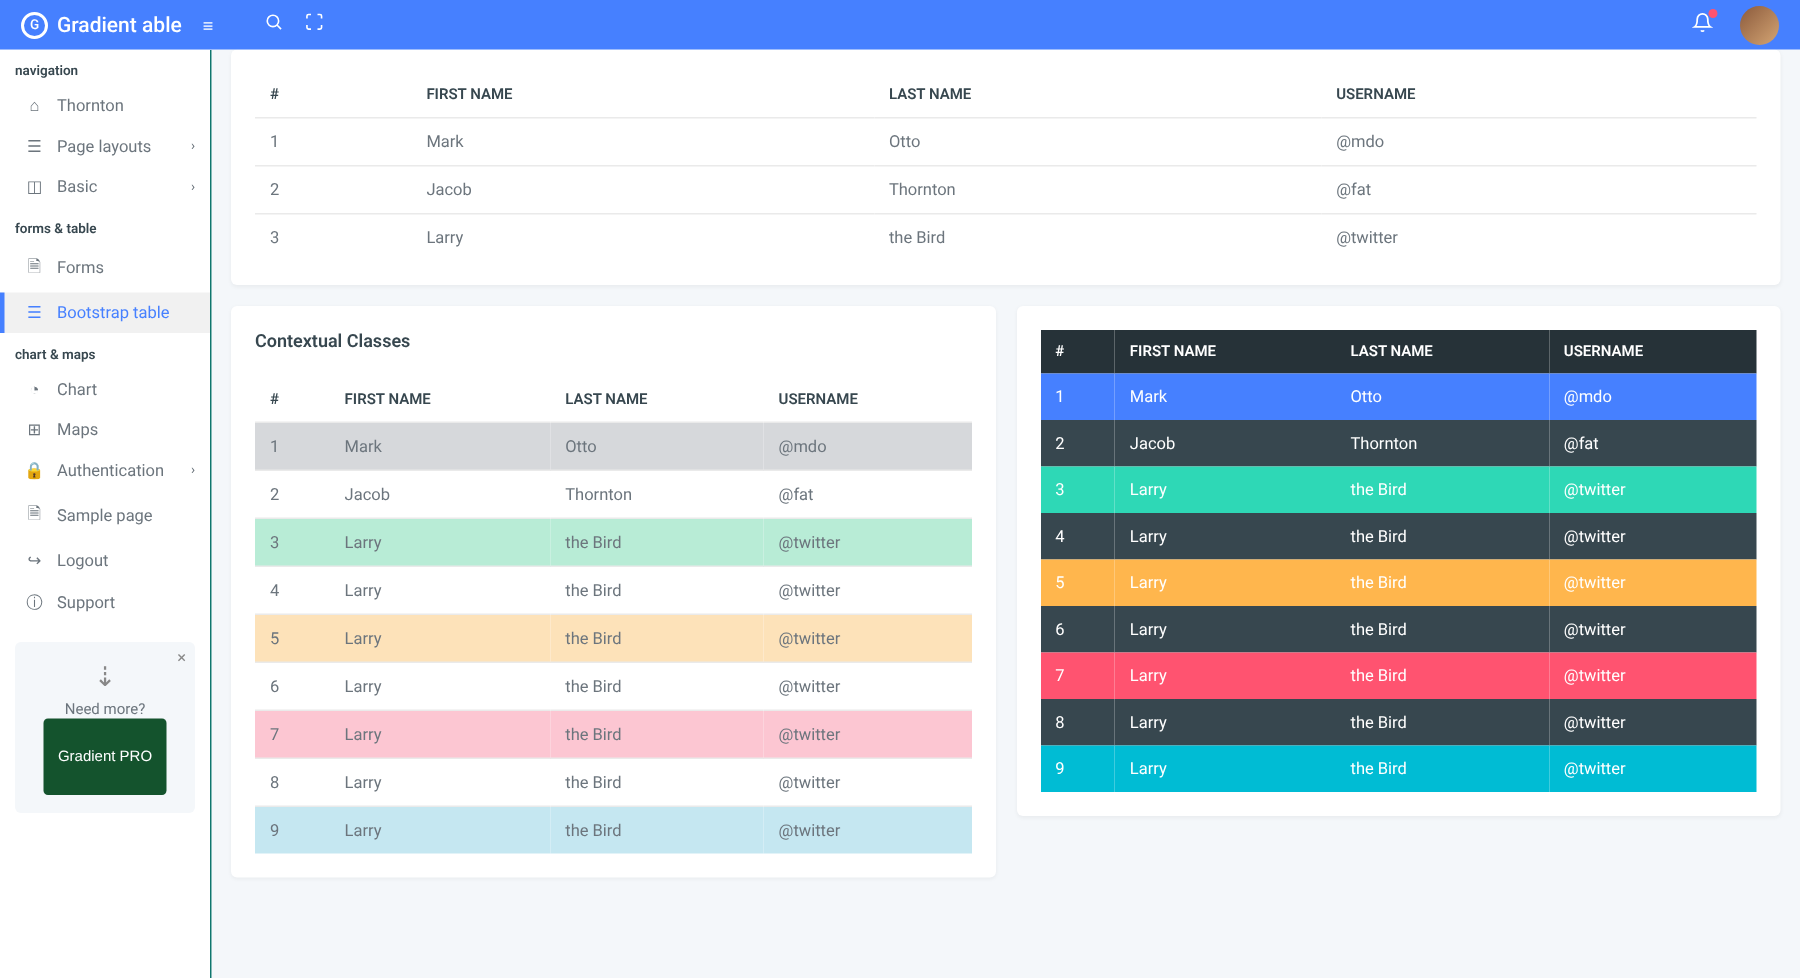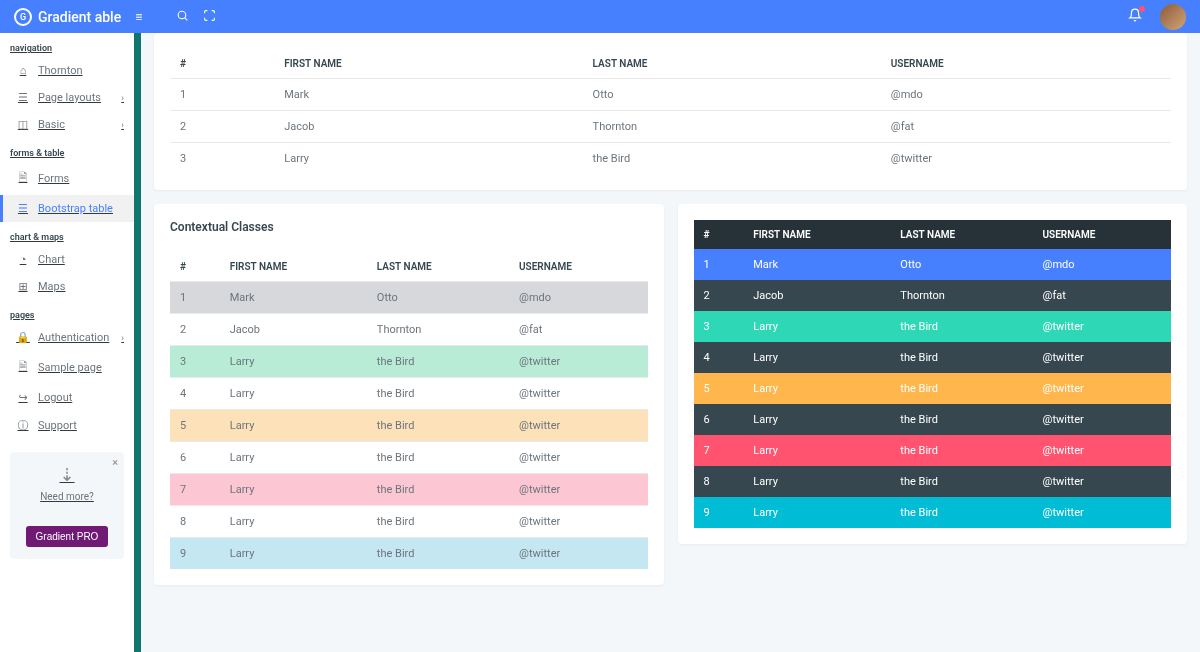--- a/index.html
+++ b/index.html
@@ -7,31 +7,31 @@
 .header { position: fixed; top: 0; left: 0; right: 0; height: 33px; background: linear-gradient(90deg, #4680ff 0%, #4680ff 100%); display: flex; align-items: center; padding: 0 14px; z-index: 100; }
 .logo { display: flex; align-items: center; color: #fff; font-weight: 500; font-size: 14px; }
 .logo-icon { width: 18px; height: 18px; border: 2px solid #fff; border-radius: 50%; margin-right: 6px; display: flex; align-items: center; justify-content: center; font-size: 9px; }
 .mobile-toggle { margin-left: 14px; color: #fff; cursor: pointer; }
 .header-spacer { width: 20px; }
 .header-icon { color: #fff; cursor: pointer; margin-left: 14px; font-size: 13px; }
 .header-right { margin-left: auto; display: flex; align-items: center; }
 .notif { position: relative; color: #fff; cursor: pointer; margin-right: 18px; font-size: 13px; }
 .notif::after { content: ''; position: absolute; top: -2px; right: -3px; width: 6px; height: 6px; background: #ff5370; border-radius: 50%; }
 .avatar { width: 26px; height: 26px; border-radius: 50%; background: linear-gradient(135deg, #8b5a3c 0%, #d4a574 100%); cursor: pointer; }
-.sidebar { position: fixed; top: 33px; left: 0; bottom: 0; width: 141px; background: #fff; overflow-y: auto; border-right: 7px solid #0f766e; text-decoration: underline; }
+.sidebar { position: fixed; top: 33px; left: 0; bottom: 0; width: 141px; background: #fff; overflow-y: auto; border-right: 1px solid #0f766e; }
 .nav-section { padding: 10px 10px 4px 10px; font-size: 9px; font-weight: 600; color: #37474f; text-transform: lowercase; }
 .nav-item { display: flex; align-items: center; padding: 7px 10px 7px 16px; color: #6c757d; cursor: pointer; font-size: 11px; position: relative; }
 .nav-item.active { background: #f1f1f1; color: #4680ff; border-left: 3px solid #4680ff; padding-left: 13px; }
 .nav-item .nav-icon { width: 14px; margin-right: 8px; font-size: 11px; display: inline-block; text-align: center; }
 .nav-item .chevron { margin-left: auto; font-size: 9px; }
 .promo { margin: 12px 10px; padding: 12px 8px; background: #f4f7fa; border-radius: 4px; text-align: center; position: relative; }
 .promo .close { position: absolute; top: 4px; right: 6px; cursor: pointer; color: #888; font-size: 11px; }
 .promo .promo-icon { font-size: 18px; margin-bottom: 6px; color: #888; }
-.promo .promo-text { font-size: 10px; color: #6c757d; margin-bottom: 24px; }
-.promo .promo-btn { background: #701a75; color: #fff; border: none; padding: 5px 10px; border-radius: 3px; font-size: 10px; cursor: pointer; }
+.promo .promo-text { font-size: 10px; color: #6c757d; margin-bottom: 0; }
+.promo .promo-btn { background: #14532d; color: #fff; border: none; padding: 20px 10px; border-radius: 3px; font-size: 10px; cursor: pointer; }
 .main { margin-left: 141px; margin-top: 33px; padding: 0 13px 13px 13px; }
 .card { background: #fff; border-radius: 4px; margin-bottom: 14px; box-shadow: 0 1px 3px rgba(0,0,0,0.05); }
 .card-body { padding: 16px; }
 .card-title { font-size: 12px; font-weight: 600; color: #37474f; margin-bottom: 18px; }
 .card-desc { font-size: 11px; color: #6c757d; margin-bottom: 12px; line-height: 1.5; }
 .card-desc code { color: #e83e8c; font-family: monospace; font-size: 10px; }
 table { width: 100%; border-collapse: collapse; font-size: 11px; }
 th { text-align: left; padding: 9px 10px; font-size: 10px; font-weight: 600; color: #37474f; border-bottom: 1px solid #eaeaea; text-transform: uppercase; }
 td { padding: 9px 10px; border-top: 1px solid #eaeaea; color: #6c757d; }
 .row { display: flex; gap: 14px; }
@@ -108,21 +108,20 @@
     </div>
     <div class="nav-section">chart &amp; maps</div>
     <div class="nav-item">
       <span class="nav-icon">◔</span>
       <span>Chart</span>
     </div>
     <div class="nav-item">
       <span class="nav-icon">⊞</span>
       <span>Maps</span>
     </div>
-    <div class="nav-section">pages</div>
     <div class="nav-item">
       <span class="nav-icon">🔒</span>
       <span>Authentication</span>
       <span class="chevron">›</span>
     </div>
     <div class="nav-item">
       <span class="nav-icon">🗎</span>
       <span>Sample page</span>
     </div>
     <div class="nav-item">

